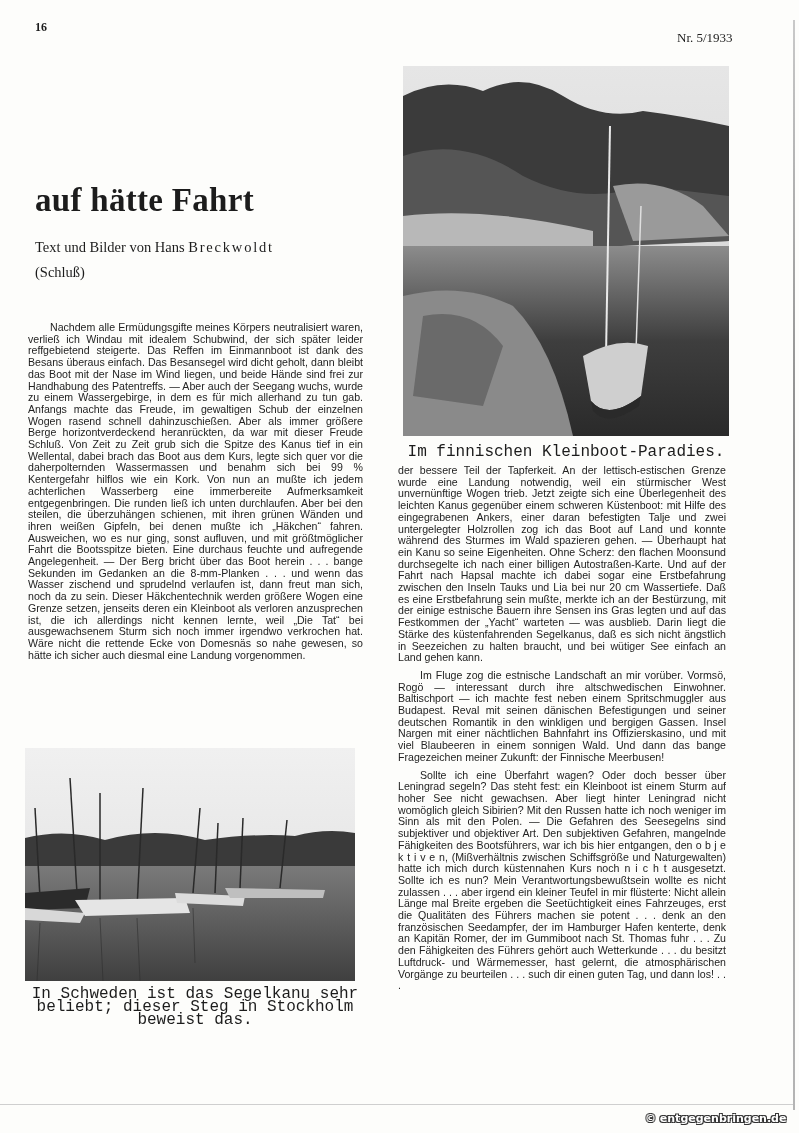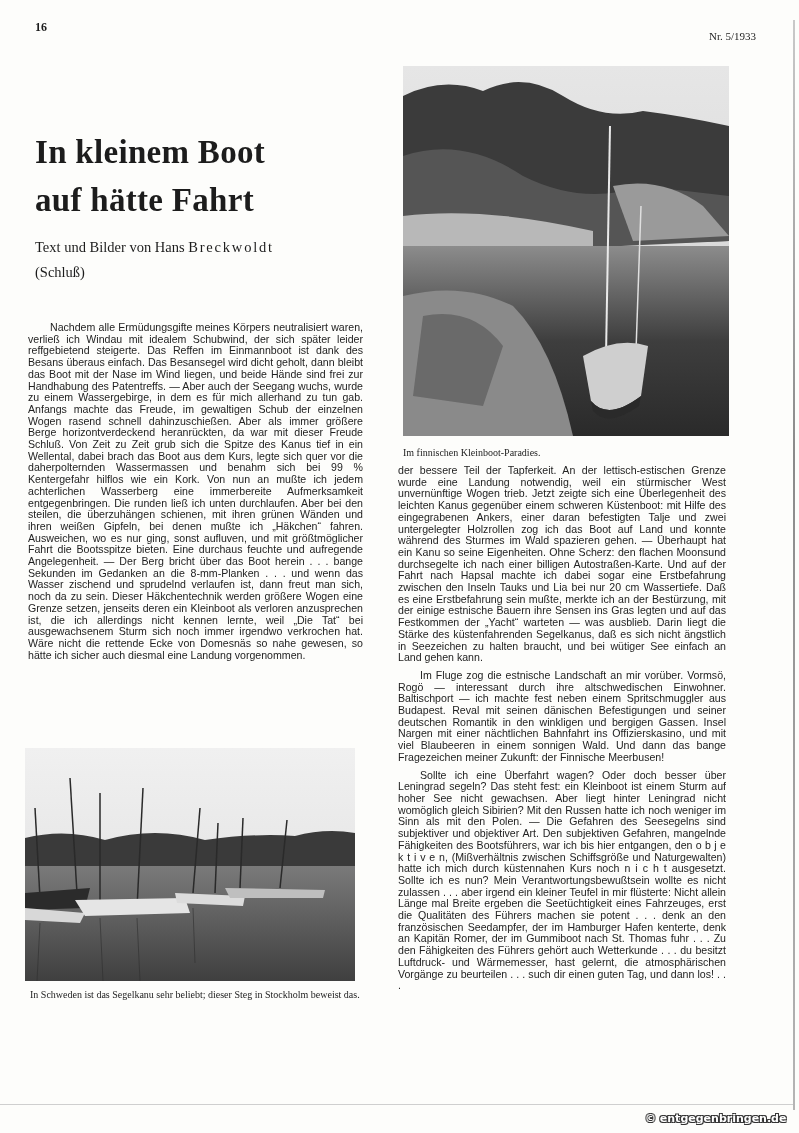--- a/index.html
+++ b/index.html
@@ -9,21 +9,21 @@
     font-family: "Liberation Serif", "DejaVu Serif", serif;
   }
   .page-edge {
     position: absolute; left: 793px; top: 20px; width: 2px; height: 1090px;
     background: linear-gradient(#c9c9c9, #8a8a8a 40%, #b5b5b5);
   }
   .bottom-rule {
     position: absolute; left: 0; top: 1104px; width: 793px; height: 1px; background: #cfcfcf;
   }
   .page-number { position: absolute; left: 35px; top: 20px; font-size: 12px; font-weight: bold; }
-  .issue-number { position: absolute; left: 677px; top: 30px; font-size: 11px; margin-left: 32px; }
+  .issue-number { position: absolute; left: 677px; top: 30px; font-size: 13px; }
   .headline {
     position: absolute; left: 35px; top: 128px; width: 360px;
     font-size: 33px; font-weight: bold; line-height: 48px; letter-spacing: 0.3px;
   }
   .byline { position: absolute; left: 35px; top: 235px; font-size: 14.5px; line-height: 25px; }
   .byline .spaced { letter-spacing: 1.8px; }
   .col {
     position: absolute; font-family: "Liberation Sans", "DejaVu Sans", sans-serif;
     font-size: 10.6px; line-height: 11.7px; text-align: justify; color: #222;
   }
@@ -31,41 +31,41 @@
   .col p.indent { text-indent: 22px; }
   .col-left-top { left: 28px; top: 322px; width: 335px; }
   .col-right { left: 398px; top: 465px; width: 328px; }
   .photo {
     position: absolute; overflow: hidden; background: #6d6d6d;
   }
   .photo svg { width: 100%; height: 100%; display: block; }
   .photo-finnish { left: 403px; top: 66px; width: 326px; height: 370px; }
   .photo-stockholm { left: 25px; top: 748px; width: 330px; height: 233px; }
   .caption {
-    position: absolute; font-size: 10px; text-align: left; line-height: 13px;
+    position: absolute; font-size: 16px; text-align: center; line-height: 13px; font-family: Liberation Mono, monospace;
   }
   .caption-finnish { left: 403px; top: 446px; width: 326px; }
   .caption-stockholm { left: 30px; top: 988px; width: 330px; }
   .watermark {
     position: absolute; left: 645px; top: 1112px; font-family: "DejaVu Sans", sans-serif;
     font-size: 11px; font-weight: bold; color: #fff;
     text-shadow: -1px -1px 0 #333, 1px -1px 0 #333, -1px 1px 0 #333, 1px 1px 0 #333;
   }
 </style>
 </head>
 <body>
 
 <div class="page-edge"></div>
 <div class="bottom-rule"></div>
 
 <div class="page-number">16</div>
 <div class="issue-number">Nr. 5/1933</div>
 
 <h1 class="headline" style="margin:0;">
-  <span>In kleinem Boot</span><br>
+  <br>
   <span>auf hätte Fahrt</span>
 </h1>
 
 <div class="byline">
   <span>Text und Bilder von Hans </span><span class="spaced">Breckwoldt</span><br>
   <span>(Schluß)</span>
 </div>
 
 <div class="col col-left-top">
   <p class="indent">Nachdem alle Ermüdungsgifte meines Körpers neutralisiert waren, verließ ich Windau mit idealem Schubwind, der sich später leider reffgebietend steigerte. Das Reffen im Einmannboot ist dank des Besans überaus einfach. Das Besansegel wird dicht geholt, dann bleibt das Boot mit der Nase im Wind liegen, und beide Hände sind frei zur Handhabung des Patentreffs. — Aber auch der Seegang wuchs, wurde zu einem Wassergebirge, in dem es für mich allerhand zu tun gab. Anfangs machte das Freude, im gewaltigen Schub der einzelnen Wogen rasend schnell dahinzuschießen. Aber als immer größere Berge horizontverdeckend heranrückten, da war mit dieser Freude Schluß. Von Zeit zu Zeit grub sich die Spitze des Kanus tief in ein Wellental, dabei brach das Boot aus dem Kurs, legte sich quer vor die daherpolternden Wassermassen und benahm sich bei 99 % Kentergefahr hilflos wie ein Kork. Von nun an mußte ich jedem achterlichen Wasserberg eine immerbereite Aufmerksamkeit entgegenbringen. Die runden ließ ich unten durchlaufen. Aber bei den steilen, die überzuhängen schienen, mit ihren grünen Wänden und ihren weißen Gipfeln, bei denen mußte ich „Häkchen“ fahren. Ausweichen, wo es nur ging, sonst aufluven, und mit größtmöglicher Fahrt die Bootsspitze bieten. Eine durchaus feuchte und aufregende Angelegenheit. — Der Berg bricht über das Boot herein . . . bange Sekunden im Gedanken an die 8-mm-Planken . . . und wenn das Wasser zischend und sprudelnd verlaufen ist, dann freut man sich, noch da zu sein. Dieser Häkchentechnik werden größere Wogen eine Grenze setzen, jenseits deren ein Kleinboot als verloren anzusprechen ist, die ich allerdings nicht kennen lernte, weil „Die Tat“ bei ausgewachsenem Sturm sich noch immer irgendwo verkrochen hat. Wäre nicht die rettende Ecke von Domesnäs so nahe gewesen, so hätte ich sicher auch diesmal eine Landung vorgenommen.</p>

